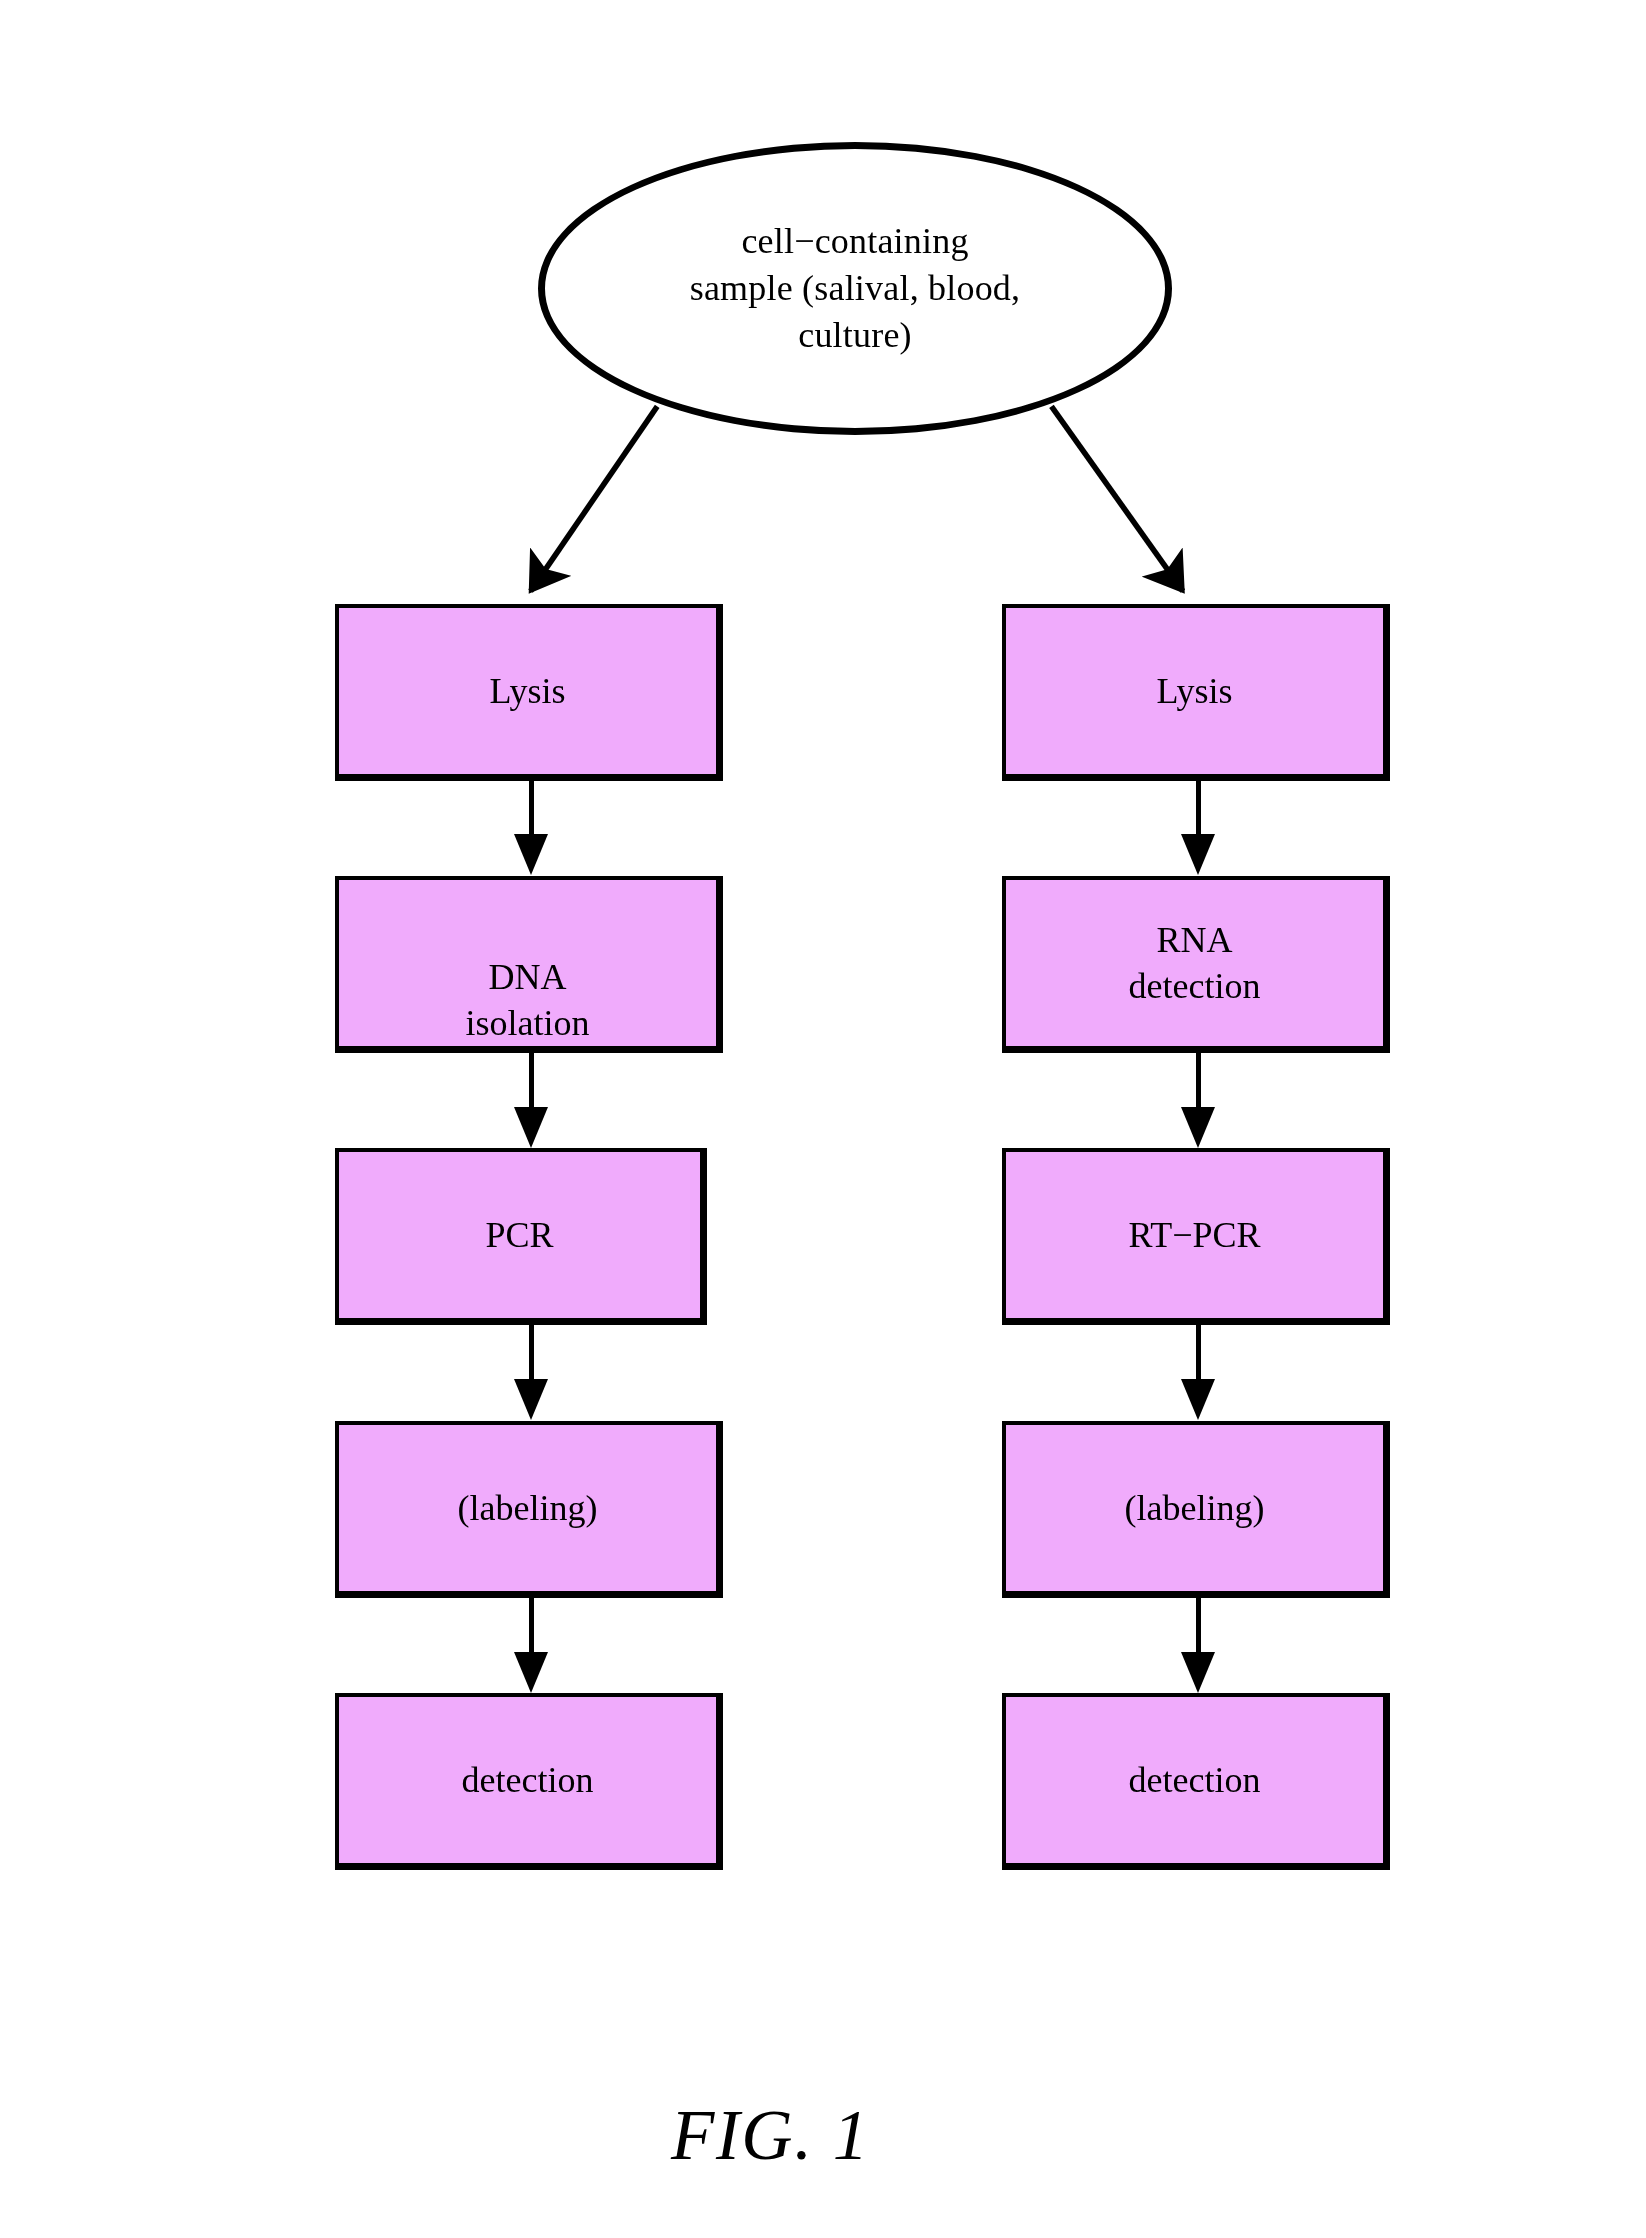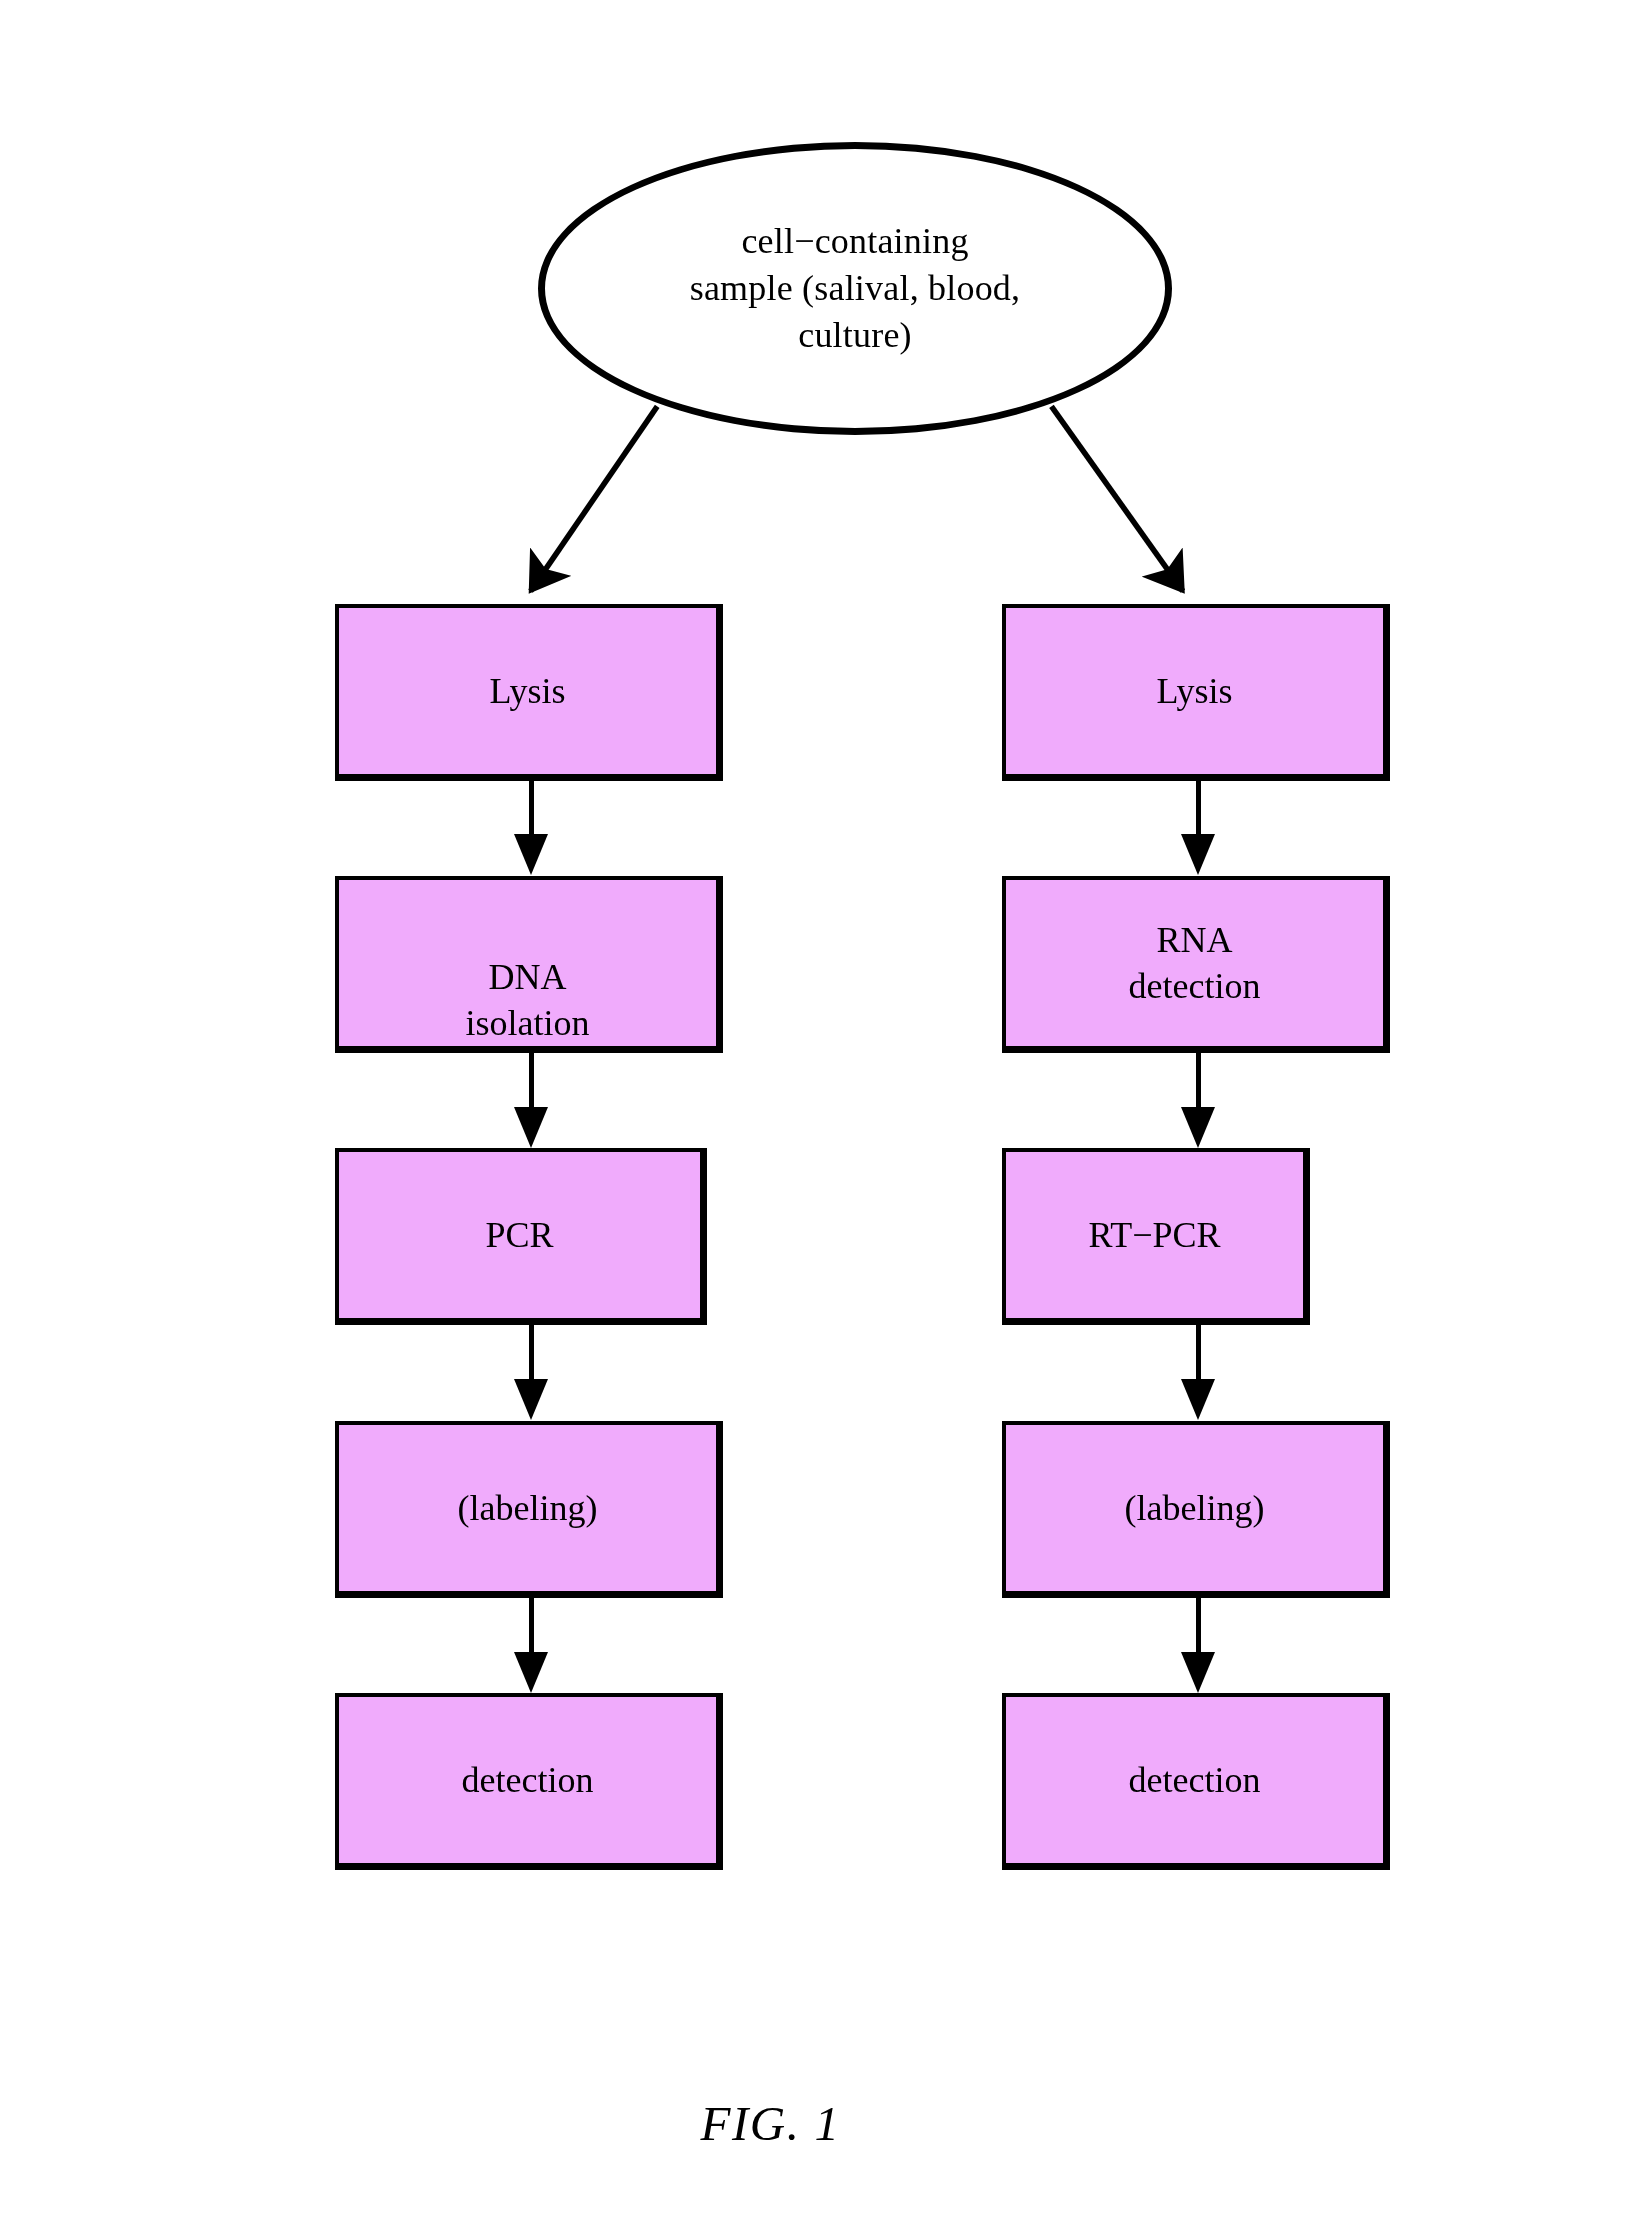--- a/index.html
+++ b/index.html
@@ -105,21 +105,21 @@
 
   
   .fig-caption {
     position: absolute;
     left: 0;
     top: 2095px;
     width: 1461px;
     text-align: center;
     font-family: "Liberation Serif", "DejaVu Serif", serif;
     font-style: italic;
-    font-size: 49px;
+    font-size: 71px;
     font-weight: 400;
     letter-spacing: 1.6px;
   }
 </style>
 </head>
 <body>
 
 <div id="figure-canvas">
 
   <div class="ellipse-node">
@@ -193,21 +193,21 @@
   <div class="proc-box" style="left:962px; top:876px; width:388px; height:177px;">
     <div class="proc-label">RNA
 detection</div>
   </div>
 
   <div class="v-arrow" style="left:1158px; top:1053px; height:96px;">
     <div class="shaft" style="height:57px;"></div>
     <div class="head" style="top:54px;"></div>
   </div>
 
-  <div class="proc-box" style="left:962px; top:1148px; width:308px; height:177px;">
+  <div class="proc-box" style="left:962px; top:1148px; width:388px; height:177px;">
     <div class="proc-label">RT−PCR</div>
   </div>
 
   <div class="v-arrow" style="left:1158px; top:1325px; height:96px;">
     <div class="shaft" style="height:57px;"></div>
     <div class="head" style="top:54px;"></div>
   </div>
 
   <div class="proc-box" style="left:962px; top:1421px; width:388px; height:177px;">
     <div class="proc-label">(labeling)</div>

